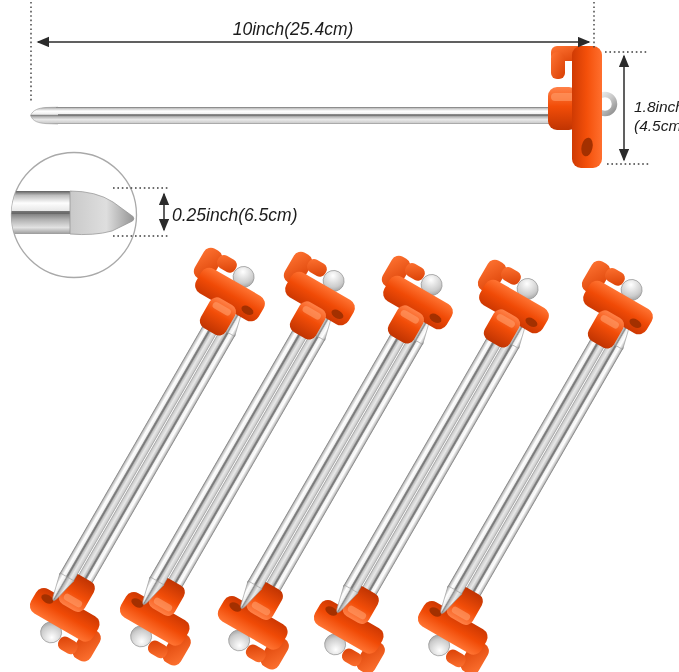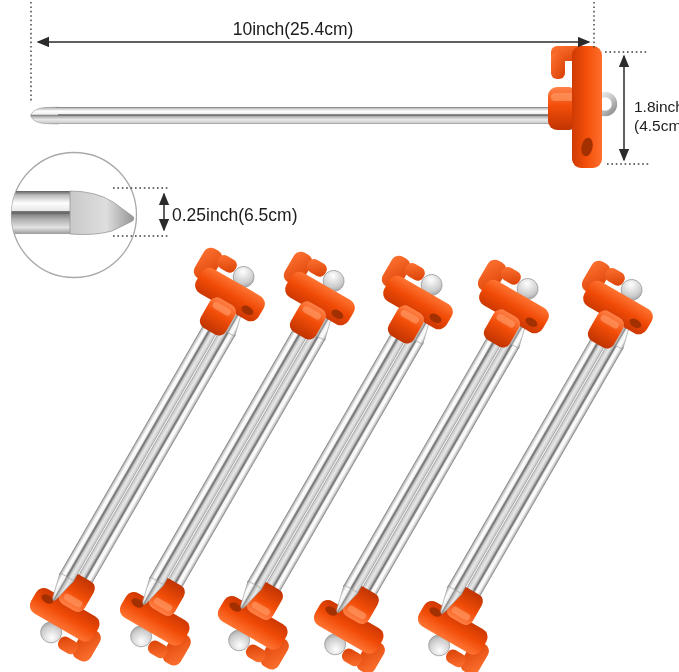--- a/index.html
+++ b/index.html
@@ -2,20 +2,21 @@
 <html><head>
 <meta charset="utf-8">
 <style>
   html,body{margin:0;padding:0;background:#ffffff;}
   .canvas{
     position:relative;
     width:679px;height:672px;
     background:#ffffff;
     font-family:"Liberation Sans", sans-serif;
     overflow:hidden;
+    font-style:italic;
   }
   svg{display:block;}
   text{fill:#1c1c1c;}
   .dim-label{font-size:17.5px;}
   .dim-label-small{font-size:15.5px;}
   .dim-line{stroke:#2b2b2b;stroke-width:1.5;fill:none;}
   .guide{stroke:#3c3c3c;stroke-width:1.4;fill:none;stroke-dasharray:1.6 2.8;}
   .lens-ring{stroke:#a9a9a9;stroke-width:1.3;fill:#ffffff;}
 </style>
 </head>

